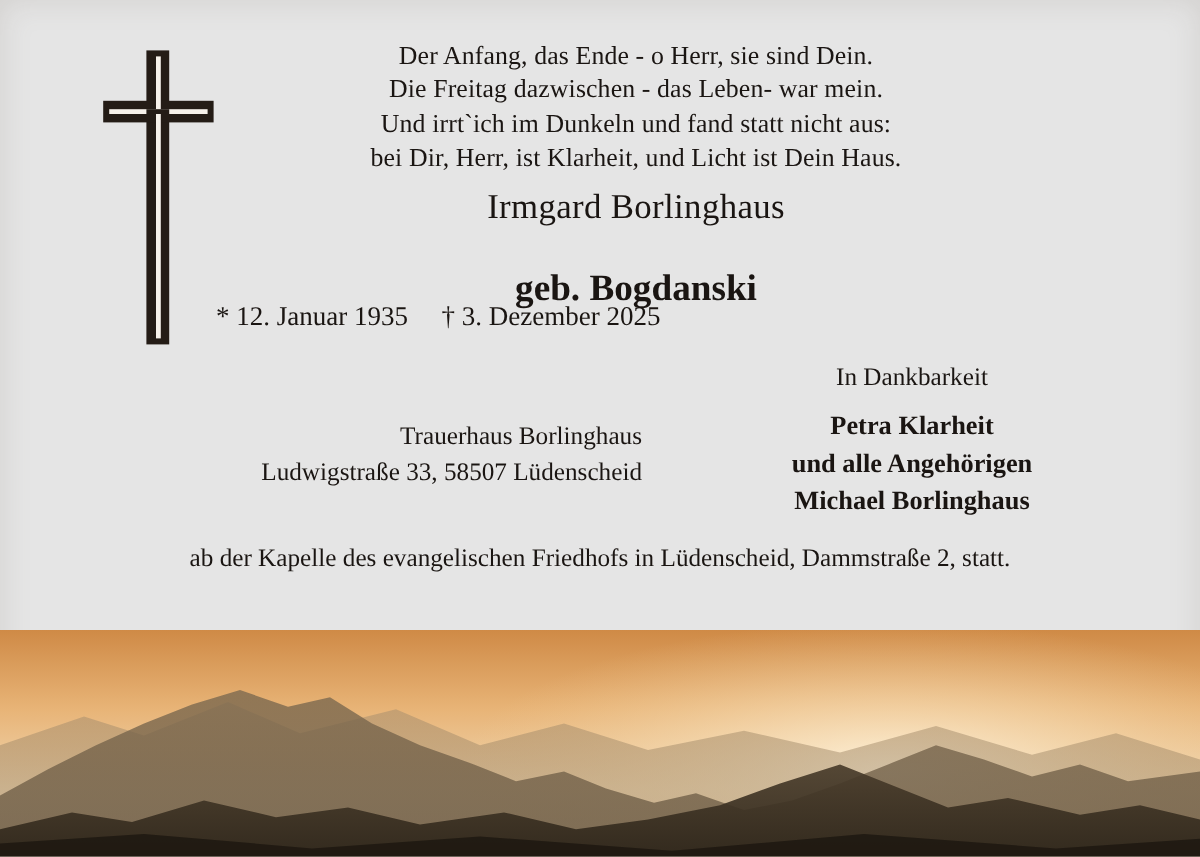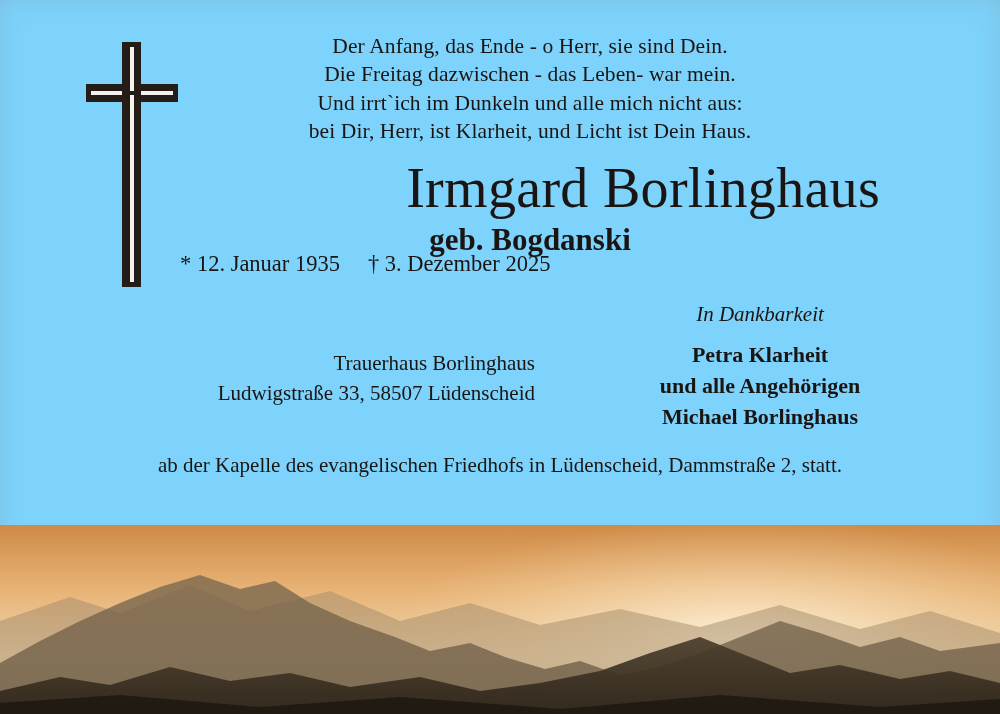--- a/index.html
+++ b/index.html
@@ -12,21 +12,21 @@
     height: 714px;
     font-family: "Liberation Serif", serif;
     color: #1a1512;
     overflow: hidden;
   }
 
   .card {
     position: relative;
     width: 1000px;
     height: 714px;
-    background: #7dd3fc;
+    background: #e5e5e5;
     box-sizing: border-box;
     overflow: hidden;
   }
 
   
   .paper-edge {
     position: absolute;
     inset: 0;
     pointer-events: none;
     box-shadow: inset 0 0 26px rgba(120,110,100,0.18);
@@ -99,22 +99,22 @@
     letter-spacing: 0.1px;
   }
   .verse div { white-space: nowrap; }
 
   
   .deceased-name {
     position: absolute;
     left: 180px;
     top: 158px;
     width: 700px;
-    text-align: right;
-    font-size: 56px;
+    text-align: center;
+    font-size: 29px;
     line-height: 1.1;
     letter-spacing: 0.3px;
   }
   .maiden-name {
     position: absolute;
     left: 180px;
     top: 222px;
     width: 700px;
     text-align: center;
     font-size: 31px;
@@ -133,21 +133,21 @@
   
   .gratitude {
     position: absolute;
     left: 560px;
     top: 300px;
     width: 400px;
     text-align: center;
     font-size: 21px;
     line-height: 1.42;
   }
-  .gratitude .intro { font-weight: normal; margin-bottom: 9px; font-style: italic; }
+  .gratitude .intro { font-weight: normal; margin-bottom: 9px; }
   .gratitude .names { font-weight: bold; font-size: 22px; line-height: 1.42; }
 
   
   .address {
     position: absolute;
     left: 55px;
     top: 348px;
     width: 480px;
     font-size: 21px;
     line-height: 1.45;
@@ -190,21 +190,21 @@
       <div class="v-outer"></div>
       <div class="h-outer"></div>
       <div class="v-inner"></div>
       <div class="h-inner"></div>
       <div class="h-inner2"></div>
     </div>
 
     <div class="verse">
       <div>Der Anfang, das Ende - o Herr, sie sind Dein.</div>
       <div>Die Freitag dazwischen - das Leben- war mein.</div>
-      <div>Und irrt`ich im Dunkeln und alle mich nicht aus:</div>
+      <div>Und irrt`ich im Dunkeln und fand statt nicht aus:</div>
       <div>bei Dir, Herr, ist Klarheit, und Licht ist Dein Haus.</div>
     </div>
 
     <div class="deceased-name">Irmgard Borlinghaus</div>
     <div class="maiden-name">geb. Bogdanski</div>
 
     <div class="dates">
       <span>* 12. Januar 1935</span><span class="gap"></span><span>† 3. Dezember 2025</span>
     </div>
 

